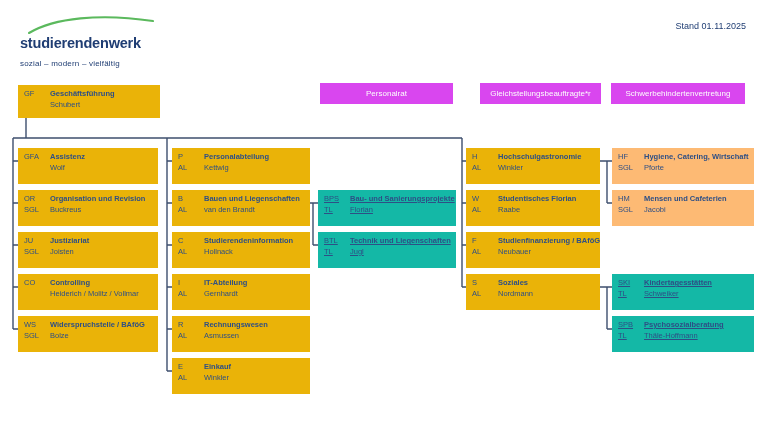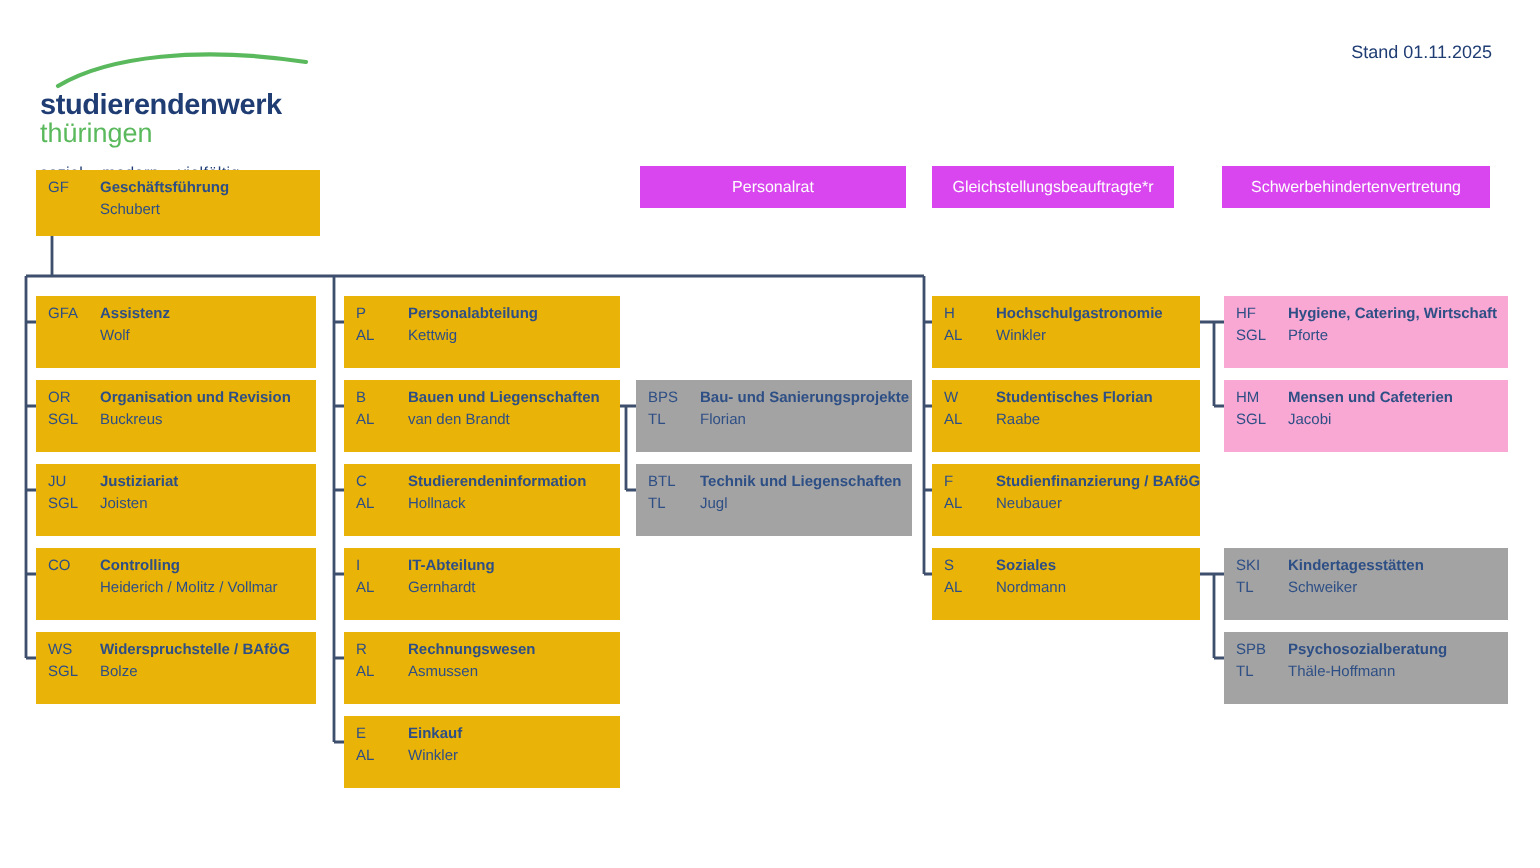--- a/index.html
+++ b/index.html
@@ -2,60 +2,59 @@
 <html><head>
 <meta charset="utf-8">
 <title>Organigramm</title>
 <style>
   html,body{margin:0;padding:0;background:#ffffff;}
   #page{
     position:relative;width:770px;height:434px;overflow:hidden;background:#ffffff;
     font-family:"Liberation Sans","DejaVu Sans",sans-serif;color:#2e4f85;
   }
   
-  #logo{position:absolute;left:20px;top:22px;width:220px;}
+  #logo{position:absolute;left:20px;top:12px;width:220px;}
   #logo .swoosh{display:block;margin-left:6px;}
   #logo .l1{font-size:14.5px;font-weight:bold;color:#1f3d73;letter-spacing:-0.2px;line-height:14px;}
   #logo .l2{font-size:13.5px;color:#5bb95d;line-height:13px;}
   #logo .tag{font-size:8px;color:#1f3d73;margin-top:9px;letter-spacing:0.2px;}
   #doc-title{position:absolute;right:24px;top:20px;text-align:right;color:#1f3d73;}
   #doc-title .t1{font-size:10.5px;font-weight:bold;line-height:13px;}
   #doc-title .t2{font-size:9px;line-height:12px;}
   
   #wires{position:absolute;left:0;top:0;pointer-events:none;}
   #wires path{stroke:#3e4f6e;stroke-width:1.4;fill:none;}
   
   .box{
     position:absolute;box-sizing:border-box;height:36px;
     display:grid;grid-template-columns:26px 1fr;align-content:start;row-gap:2px;
     padding:5px 2px 0 6px;font-size:7.5px;line-height:8.5px;color:#2e4f85;
   }
   .solid{background:#eab308;}
-  .solid2{background:#f9a8d4;}
-  .light{background:#a3a3a3;}
+  .solid2{background:#fdba74;}
+  .light{background:#14b8a6;text-decoration:underline;}
   .box .title{font-weight:bold;white-space:nowrap;}
   .box .code,.box .sub{white-space:nowrap;}
   .box .name{white-space:nowrap;}
   .council{
     position:absolute;box-sizing:border-box;height:21px;background:#d946ef;
     display:flex;align-items:center;justify-content:center;
     font-size:8px;color:#fdfefd;white-space:nowrap;
   }
 </style>
 </head>
 <body>
 
 <div id="page">
 
   <div id="logo">
     <svg class="swoosh" width="130" height="24" viewBox="0 0 130 24">
       <path d="M3 21 C28 6 74 1 127 9" stroke="#5bb95d" stroke-width="2.1" fill="none" stroke-linecap="round"></path>
     </svg>
     <div class="l1">studierendenwerk</div>
-    <div class="l2">thüringen</div>
     <div class="tag">sozial – modern – vielfältig</div>
   </div>
 
   <div id="doc-title">
     <div class="t2">Stand 01.11.2025</div>
   </div>
 
   <svg id="wires" width="770" height="434" viewBox="0 0 770 434">
     <path d="M26 118 V138 M13 138 H462 M13 138 V329 M167 138 V371 M462 138 V287"></path>
     <path d="M13 161 H18 M13 203 H18 M13 245 H18 M13 287 H18 M13 329 H18"></path>
@@ -69,21 +68,21 @@
   <div class="box solid" style="left:18px;top:85px;width:142px;height:33px">
     <span class="code">GF</span>
     <span class="title">Geschäftsführung</span>
     <span class="sub"></span>
     <span class="name">Schubert</span>
   </div>
 
   <div class="council" style="left:320px;top:83px;width:133px">
     <span>Personalrat</span>
   </div>
-  <div class="council" style="left:466px;top:83px;width:121px">
+  <div class="council" style="left:480px;top:83px;width:121px">
     <span>Gleichstellungsbeauftragte*r</span>
   </div>
   <div class="council" style="left:611px;top:83px;width:134px">
     <span>Schwerbehindertenvertretung</span>
   </div>
 
   <div class="box solid" style="left:18px;top:148px;width:140px">
     <span class="code">GFA</span>
     <span class="title">Assistenz</span>
     <span class="sub"></span>

